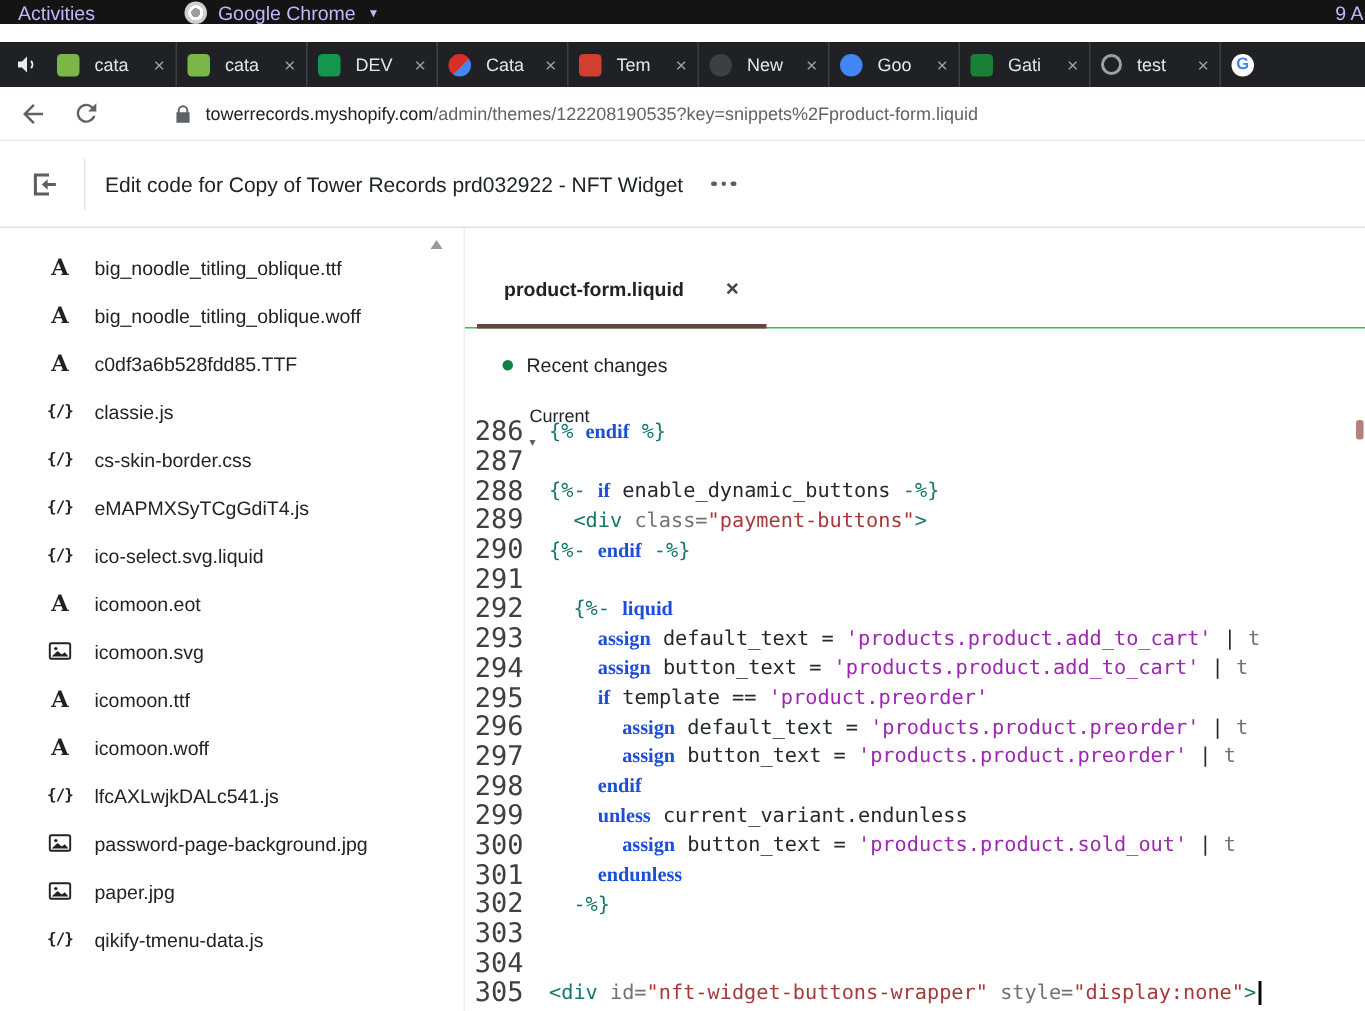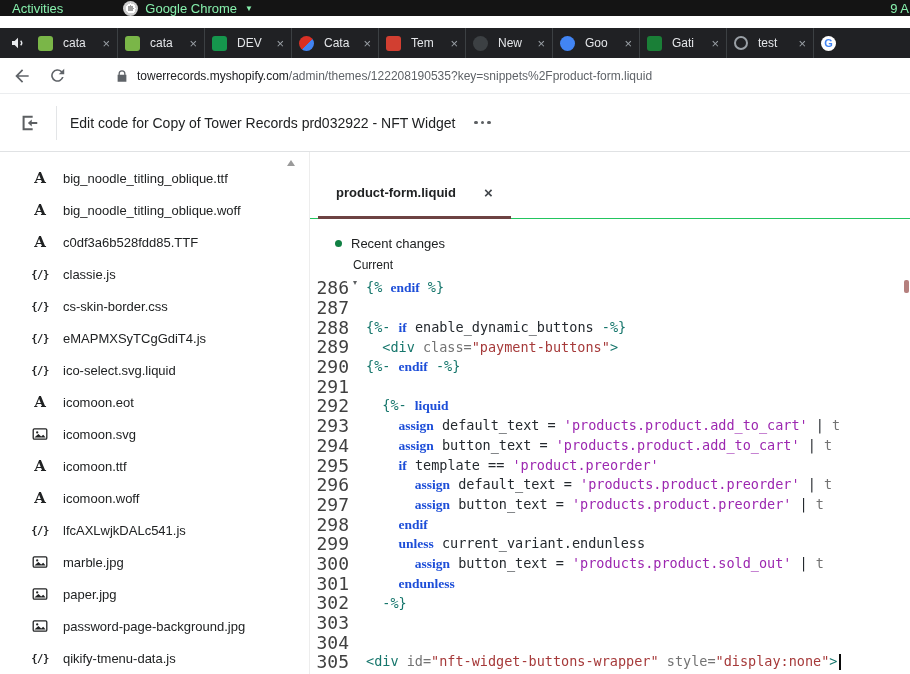--- a/index.html
+++ b/index.html
@@ -2,21 +2,21 @@
 <html><head>
 <meta charset="utf-8">
 <style>
   * { margin:0; padding:0; box-sizing:border-box; }
   html,body { width:910px; height:674px; overflow:hidden; background:#fff;
               font-family:"Liberation Sans", sans-serif; }
   .screen { position:relative; width:910px; height:674px; background:#fff; overflow:hidden; }
 
   
   .ubar { position:absolute; top:0; left:0; right:0; height:16px; background:#141414;
-          color:#86efac; display:flex; align-items:center; font-size:13px;text-align:right; }
+          color:#c4b5fd; display:flex; align-items:center; font-size:13px;text-align:right; }
   .ubar-activities { padding:0 12px; }
   .ubar-app { display:flex; align-items:center; gap:7px; margin-left:48px; }
   .chrome-glyph { width:15px; height:15px; border-radius:50%;
                   background:radial-gradient(circle at 50% 50%, #9e9e9e 0 3px, #ffffff 3px 5px, #cfcfcf 5px); }
   .ubar-caret { font-size:8px; margin-left:1px; }
   .ubar-clock { margin-left:auto; padding-right:1px; }
 
   
   .tabstrip { position:absolute; top:28px; left:0; right:0; height:30px; background:#202124;
               display:flex; align-items:center; }
@@ -68,21 +68,21 @@
 
   
   .editor { position:absolute; top:152px; left:310px; right:0; bottom:0; background:#fff; }
   .etabbar { position:absolute; top:0; left:0; right:0; height:67px; border-bottom:1px solid #22c55e;font-weight:bold; }
   .etab { position:absolute; left:8px; bottom:-1px; height:50px; display:flex; align-items:center;
           padding:0 18px; gap:28px; border-bottom:3px solid #6d4242; font-size:13px; color:#202223; }
   .etab-close { color:#42474c; font-size:15px; }
   .changes { position:absolute; top:84px; left:25px; display:flex; align-items:center; gap:9px;
              font-size:13px; color:#202223; }
   .green-dot { width:7px; height:7px; border-radius:50%; background:#108043; }
-  .version { position:absolute; top:106px; left:43px; display:flex; align-items:flex-start; gap:6px;
+  .version { position:absolute; top:118px; left:43px; display:flex; align-items:flex-start; gap:6px;
              font-size:12px; color:#202223;flex-direction:column; }
   .v-caret { font-size:8px; color:#5c5f62; }
   .code { position:absolute; top:126px; left:0; right:0; bottom:0; overflow:hidden;
           font-family:"DejaVu Sans Mono", monospace; font-size:13.5px; }
   .cline { display:flex; height:19.7px; align-items:center; }
   .ln { width:39px; text-align:right; color:#404040; font-size:18px; flex:none; }
   .lc { padding-left:17px; white-space:pre; }
   .tok-p { color:#24292e; }
   .tok-k { color:#1d4ed8; font-weight:bold;font-family:Liberation Serif, serif; }
   .tok-d { color:#16766c; }
@@ -266,41 +266,31 @@
           <span class="fname">lfcAXLwjkDALc541.js</span>
         </div>
         <div class="file-item">
           <span class="ficon ficon-image">
             <svg viewBox="0 0 20 20" width="16" height="16">
               <rect x="1.5" y="3.5" width="17" height="13" rx="1.5" fill="none" stroke="#202223" stroke-width="1.6"></rect>
               <circle cx="6.5" cy="8" r="1.4" fill="#202223"></circle>
               <path d="M3 14.5l5-4.5 3.5 3 2.5-2 3 3.5z" fill="#202223"></path>
             </svg>
           </span>
-          <span class="fname">marble.jpg</span>
+          <span class="fname">password-page-background.jpg</span>
         </div>
         <div class="file-item">
           <span class="ficon ficon-image">
             <svg viewBox="0 0 20 20" width="16" height="16">
               <rect x="1.5" y="3.5" width="17" height="13" rx="1.5" fill="none" stroke="#202223" stroke-width="1.6"></rect>
               <circle cx="6.5" cy="8" r="1.4" fill="#202223"></circle>
               <path d="M3 14.5l5-4.5 3.5 3 2.5-2 3 3.5z" fill="#202223"></path>
             </svg>
           </span>
           <span class="fname">paper.jpg</span>
-        </div>
-        <div class="file-item">
-          <span class="ficon ficon-image">
-            <svg viewBox="0 0 20 20" width="16" height="16">
-              <rect x="1.5" y="3.5" width="17" height="13" rx="1.5" fill="none" stroke="#202223" stroke-width="1.6"></rect>
-              <circle cx="6.5" cy="8" r="1.4" fill="#202223"></circle>
-              <path d="M3 14.5l5-4.5 3.5 3 2.5-2 3 3.5z" fill="#202223"></path>
-            </svg>
-          </span>
-          <span class="fname">password-page-background.jpg</span>
         </div>
         <div class="file-item">
           <span class="ficon ficon-code">{/}</span>
           <span class="fname">qikify-tmenu-data.js</span>
         </div>
       </div>
     <span class="sb-scroll"></span>
   </div>
 
   <div class="editor">

